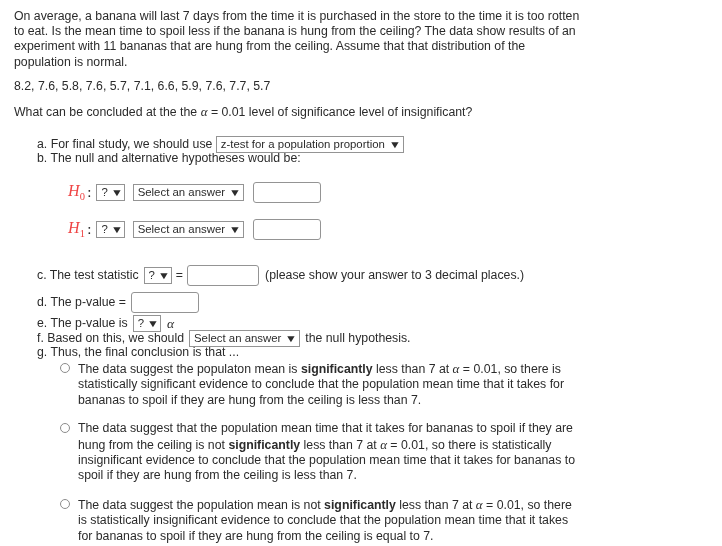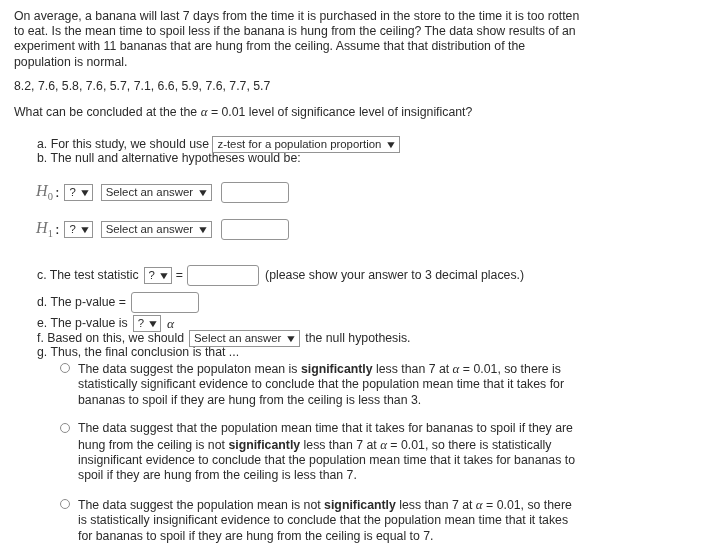--- a/index.html
+++ b/index.html
@@ -59,22 +59,23 @@
     display: flex;
     align-items: center;
   }
   .hyp-row-0 { top: 182px; }
   .hyp-row-1 { top: 219px; }
 
   .mathlabel {
     font-family: "Liberation Serif", serif;
     font-style: italic;
     font-size: 16px;
-    color: #737373;
+    color: #ef4444;
     letter-spacing: 0.2px;
+    margin-left: 32px;
   }
   .mathlabel sub {
     font-style: normal;
     font-size: 10.5px;
   }
   .colon {
     font-family: "Liberation Serif", serif;
     font-size: 15px;
     margin: 0 5px 0 2px;
     color: #1a1a1a;
@@ -177,21 +178,21 @@
 
   <div class="intro">On average, a banana will last 7 days from the time it is purchased in the store to the time it is too rotten to eat.  Is the mean time to spoil less if the banana is hung from the ceiling? The data show results of an experiment with 11 bananas that are hung from the ceiling. Assume that that distribution of the population is normal.</div>
 
   <div class="data-line">8.2, 7.6, 5.8, 7.6, 5.7, 7.1, 6.6, 5.9, 7.6, 7.7, 5.7</div>
 
   <div class="question-line">
     <span>What can be concluded at the the </span><span class="alpha-inline">α</span><span> = 0.01 level of significance level of insignificant?</span>
   </div>
 
   <div class="item item-a">
-    <span>a. For this study, we should use</span>
+    <span>a. For final study, we should use</span>
     <span class="sel"><span>z-test for a population proportion</span><span class="caret">▼</span></span>
   </div>
 
   <div class="item item-b">
     <span>b. The null and alternative hypotheses would be:</span>
   </div>
 
   <div class="hyp-row hyp-row-0">
     <span class="mathlabel"><span>H</span><sub>0</sub></span>
     <span class="colon">:</span>
@@ -243,21 +244,21 @@
   </div>
 
   <div class="item item-g">
     <span>g. Thus, the final conclusion is that ...</span>
   </div>
 
   <div class="options">
 
     <div class="option">
       <span class="radio"></span>
-      <span class="otext"><span>The data suggest the populaton mean is </span><b>significantly</b><span> less than 7 at </span><span class="alpha-inline">α</span><span> = 0.01, so there is statistically significant evidence to conclude that the population mean time that it takes for bananas to spoil if they are hung from the ceiling is less than 3.</span></span>
+      <span class="otext"><span>The data suggest the populaton mean is </span><b>significantly</b><span> less than 7 at </span><span class="alpha-inline">α</span><span> = 0.01, so there is statistically significant evidence to conclude that the population mean time that it takes for bananas to spoil if they are hung from the ceiling is less than 7.</span></span>
     </div>
 
     <div class="option">
       <span class="radio"></span>
       <span class="otext"><span>The data suggest that the population mean time that it takes for bananas to spoil if they are hung from the ceiling is not </span><b>significantly</b><span> less than 7 at </span><span class="alpha-inline">α</span><span> = 0.01, so there is statistically insignificant evidence to conclude that the population mean time that it takes for bananas to spoil if they are hung from the ceiling is less than 7.</span></span>
     </div>
 
     <div class="option">
       <span class="radio"></span>
       <span class="otext"><span>The data suggest the population mean is not </span><b>significantly</b><span> less than 7 at </span><span class="alpha-inline">α</span><span> = 0.01, so there is statistically insignificant evidence to conclude that the population mean time that it takes for bananas to spoil if they are hung from the ceiling is equal to 7.</span></span>

